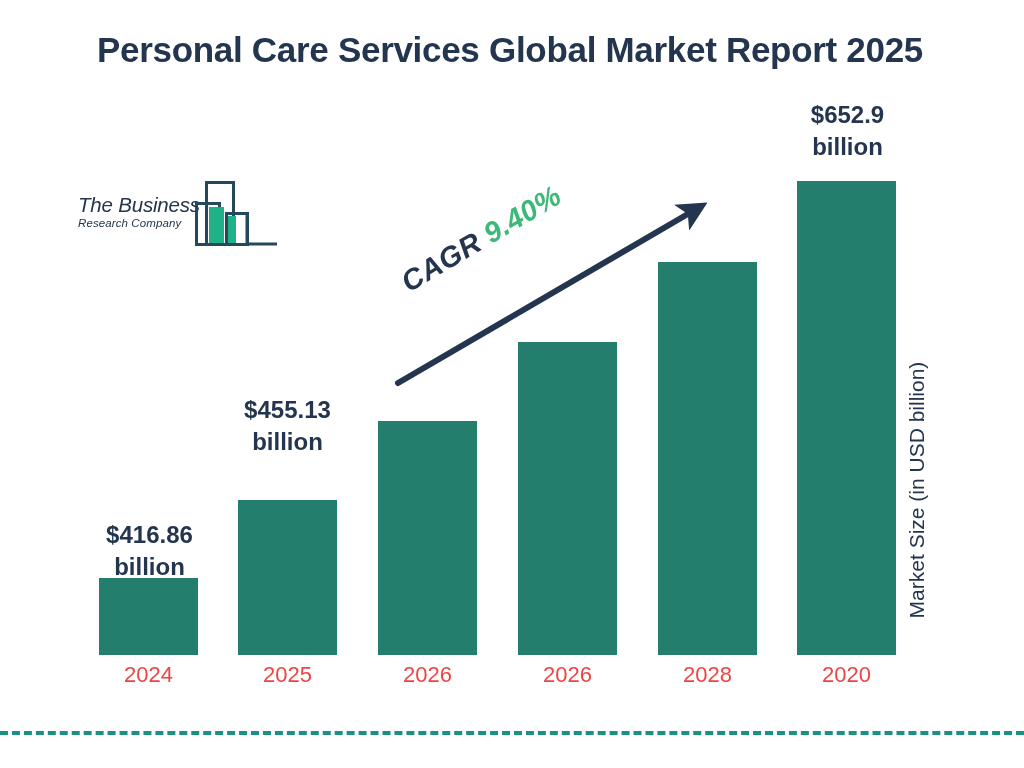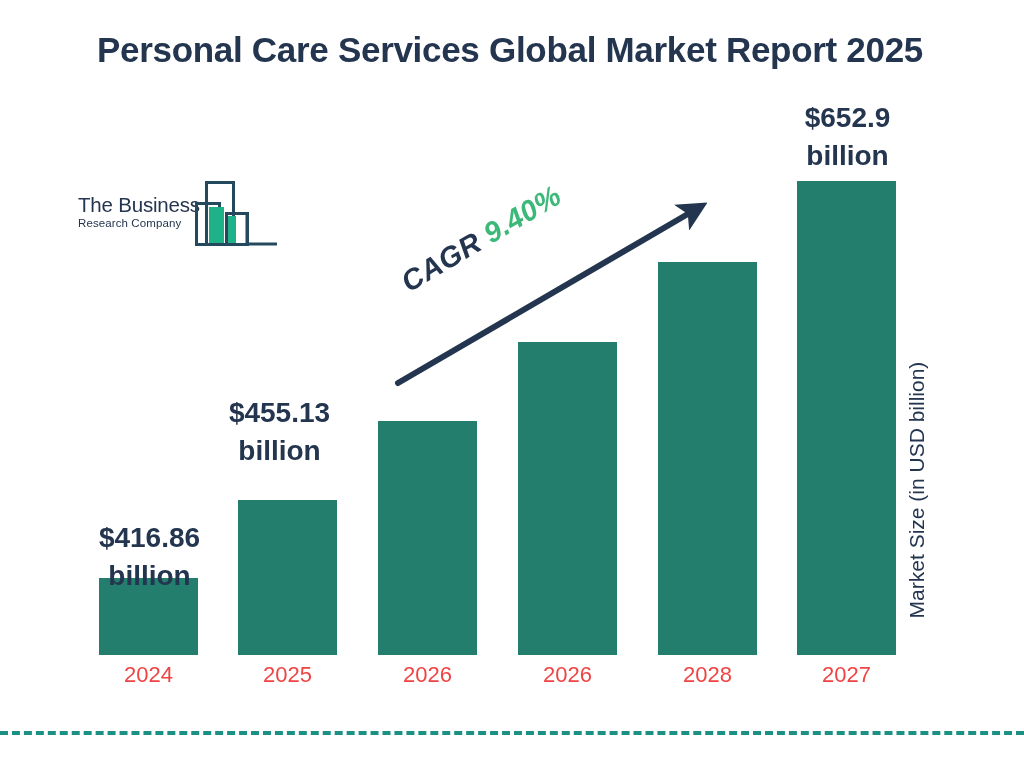--- a/index.html
+++ b/index.html
@@ -42,20 +42,21 @@
     top: 188px;
     width: 210px;
     height: 66px;
   }
   .logo-text {
     position: absolute;
     left: 0px;
     top: 6px;
     width: 130px;
     color: #26384f;
+    font-style: italic;
   }
   .logo-line1 {
     font-family: "Liberation Sans", sans-serif;
     font-size: 20.5px;
     letter-spacing: -0.2px;
     line-height: 22px;
     white-space: nowrap;
     color: #24354f;
   }
   .logo-line2 {
@@ -81,21 +82,21 @@
     height: 768px;
   }
   .bar {
     position: absolute;
     background: #237e6d;
   }
   .bar-value {
     position: absolute;
     text-align: center;
     font-family: "Liberation Sans", sans-serif;
-    font-size: 28px;
+    font-size: 24px;
     font-weight: bold;
     color: #24354f;
     line-height: 1.35;
     white-space: pre-line;
   }
   .bar-year {
     position: absolute;
     text-align: center;
     font-family: "Liberation Sans", sans-serif;
     font-size: 22px;
@@ -187,40 +188,40 @@
   </div>
 
   <div class="plot">
 
     <div class="bar" style="left:99px; top:578px; width:99px; height:77px;"></div>
     <div class="bar-value" style="left:62px; top:483px; width:175px;margin-top:36px;">$416.86
 billion</div>
     <div class="bar-year" style="left:99px; top:664px; width:99px;">2024</div>
 
     <div class="bar" style="left:238px; top:500px; width:99px; height:155px;"></div>
-    <div class="bar-value" style="left:192px; top:394px; width:175px;">$455.13
+    <div class="bar-value" style="left:200px; top:394px; width:175px;">$455.13
 billion</div>
     <div class="bar-year" style="left:238px; top:664px; width:99px;">2025</div>
 
     <div class="bar" style="left:378px; top:421px; width:99px; height:234px;"></div>
     <div class="bar-value" style="left:340px; top:330px; width:175px;"></div>
     <div class="bar-year" style="left:378px; top:664px; width:99px;">2026</div>
 
     <div class="bar" style="left:518px; top:342px; width:99px; height:313px;"></div>
     <div class="bar-value" style="left:480px; top:250px; width:175px;"></div>
     <div class="bar-year" style="left:518px; top:664px; width:99px;">2026</div>
 
     <div class="bar" style="left:658px; top:262px; width:99px; height:393px;"></div>
     <div class="bar-value" style="left:620px; top:170px; width:175px;"></div>
     <div class="bar-year" style="left:658px; top:664px; width:99px;">2028</div>
 
     <div class="bar" style="left:797px; top:181px; width:99px; height:474px;"></div>
     <div class="bar-value" style="left:765px; top:99px; width:165px;">$652.9
 billion</div>
-    <div class="bar-year" style="left:797px; top:664px; width:99px;">2027</div>
+    <div class="bar-year" style="left:797px; top:664px; width:99px;">2020</div>
   </div>
 
   <svg class="cagr-arrow" viewBox="0 0 1024 768">
     <defs>
       <marker id="arrowhead" markerWidth="5" markerHeight="5" refX="2.2" refY="2.5" orient="auto">
         <path d="M 0 0 L 5 2.5 L 0 5 L 1.2 2.5 Z" fill="#24354f"></path>
       </marker>
     </defs>
     <line x1="398" y1="383" x2="693" y2="211" stroke="#24354f" stroke-width="6" stroke-linecap="round" marker-end="url(#arrowhead)"></line>
   </svg>

